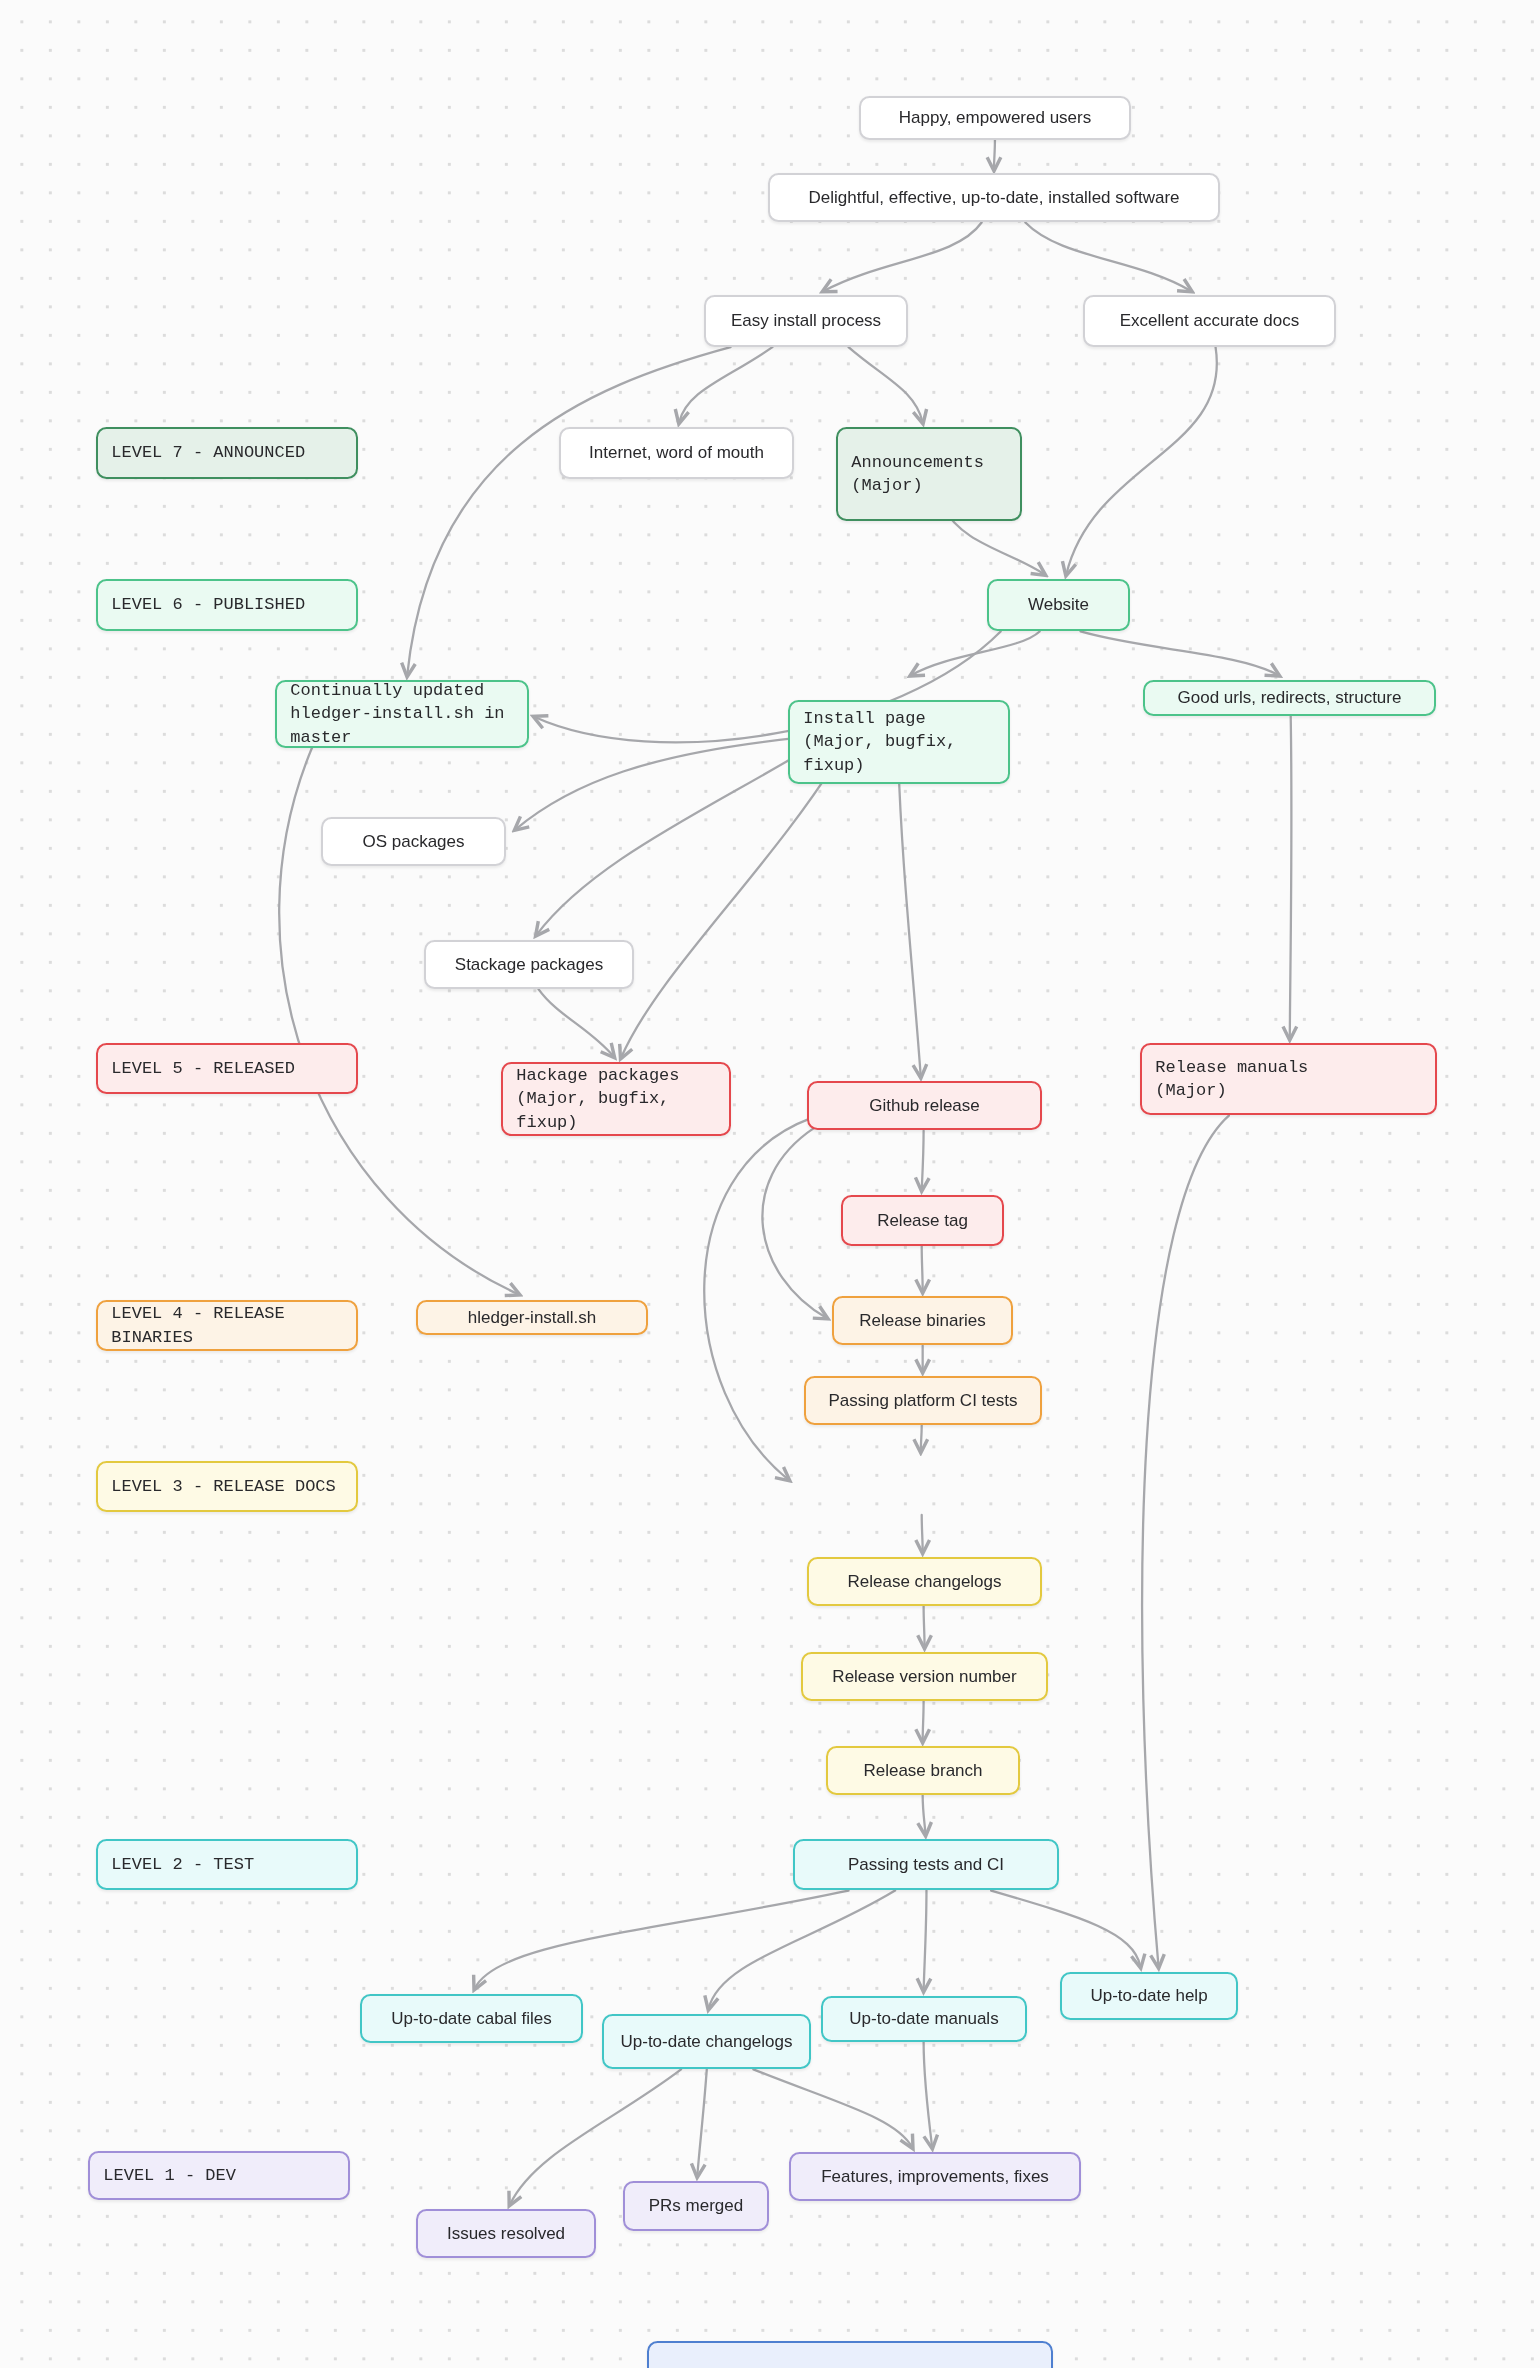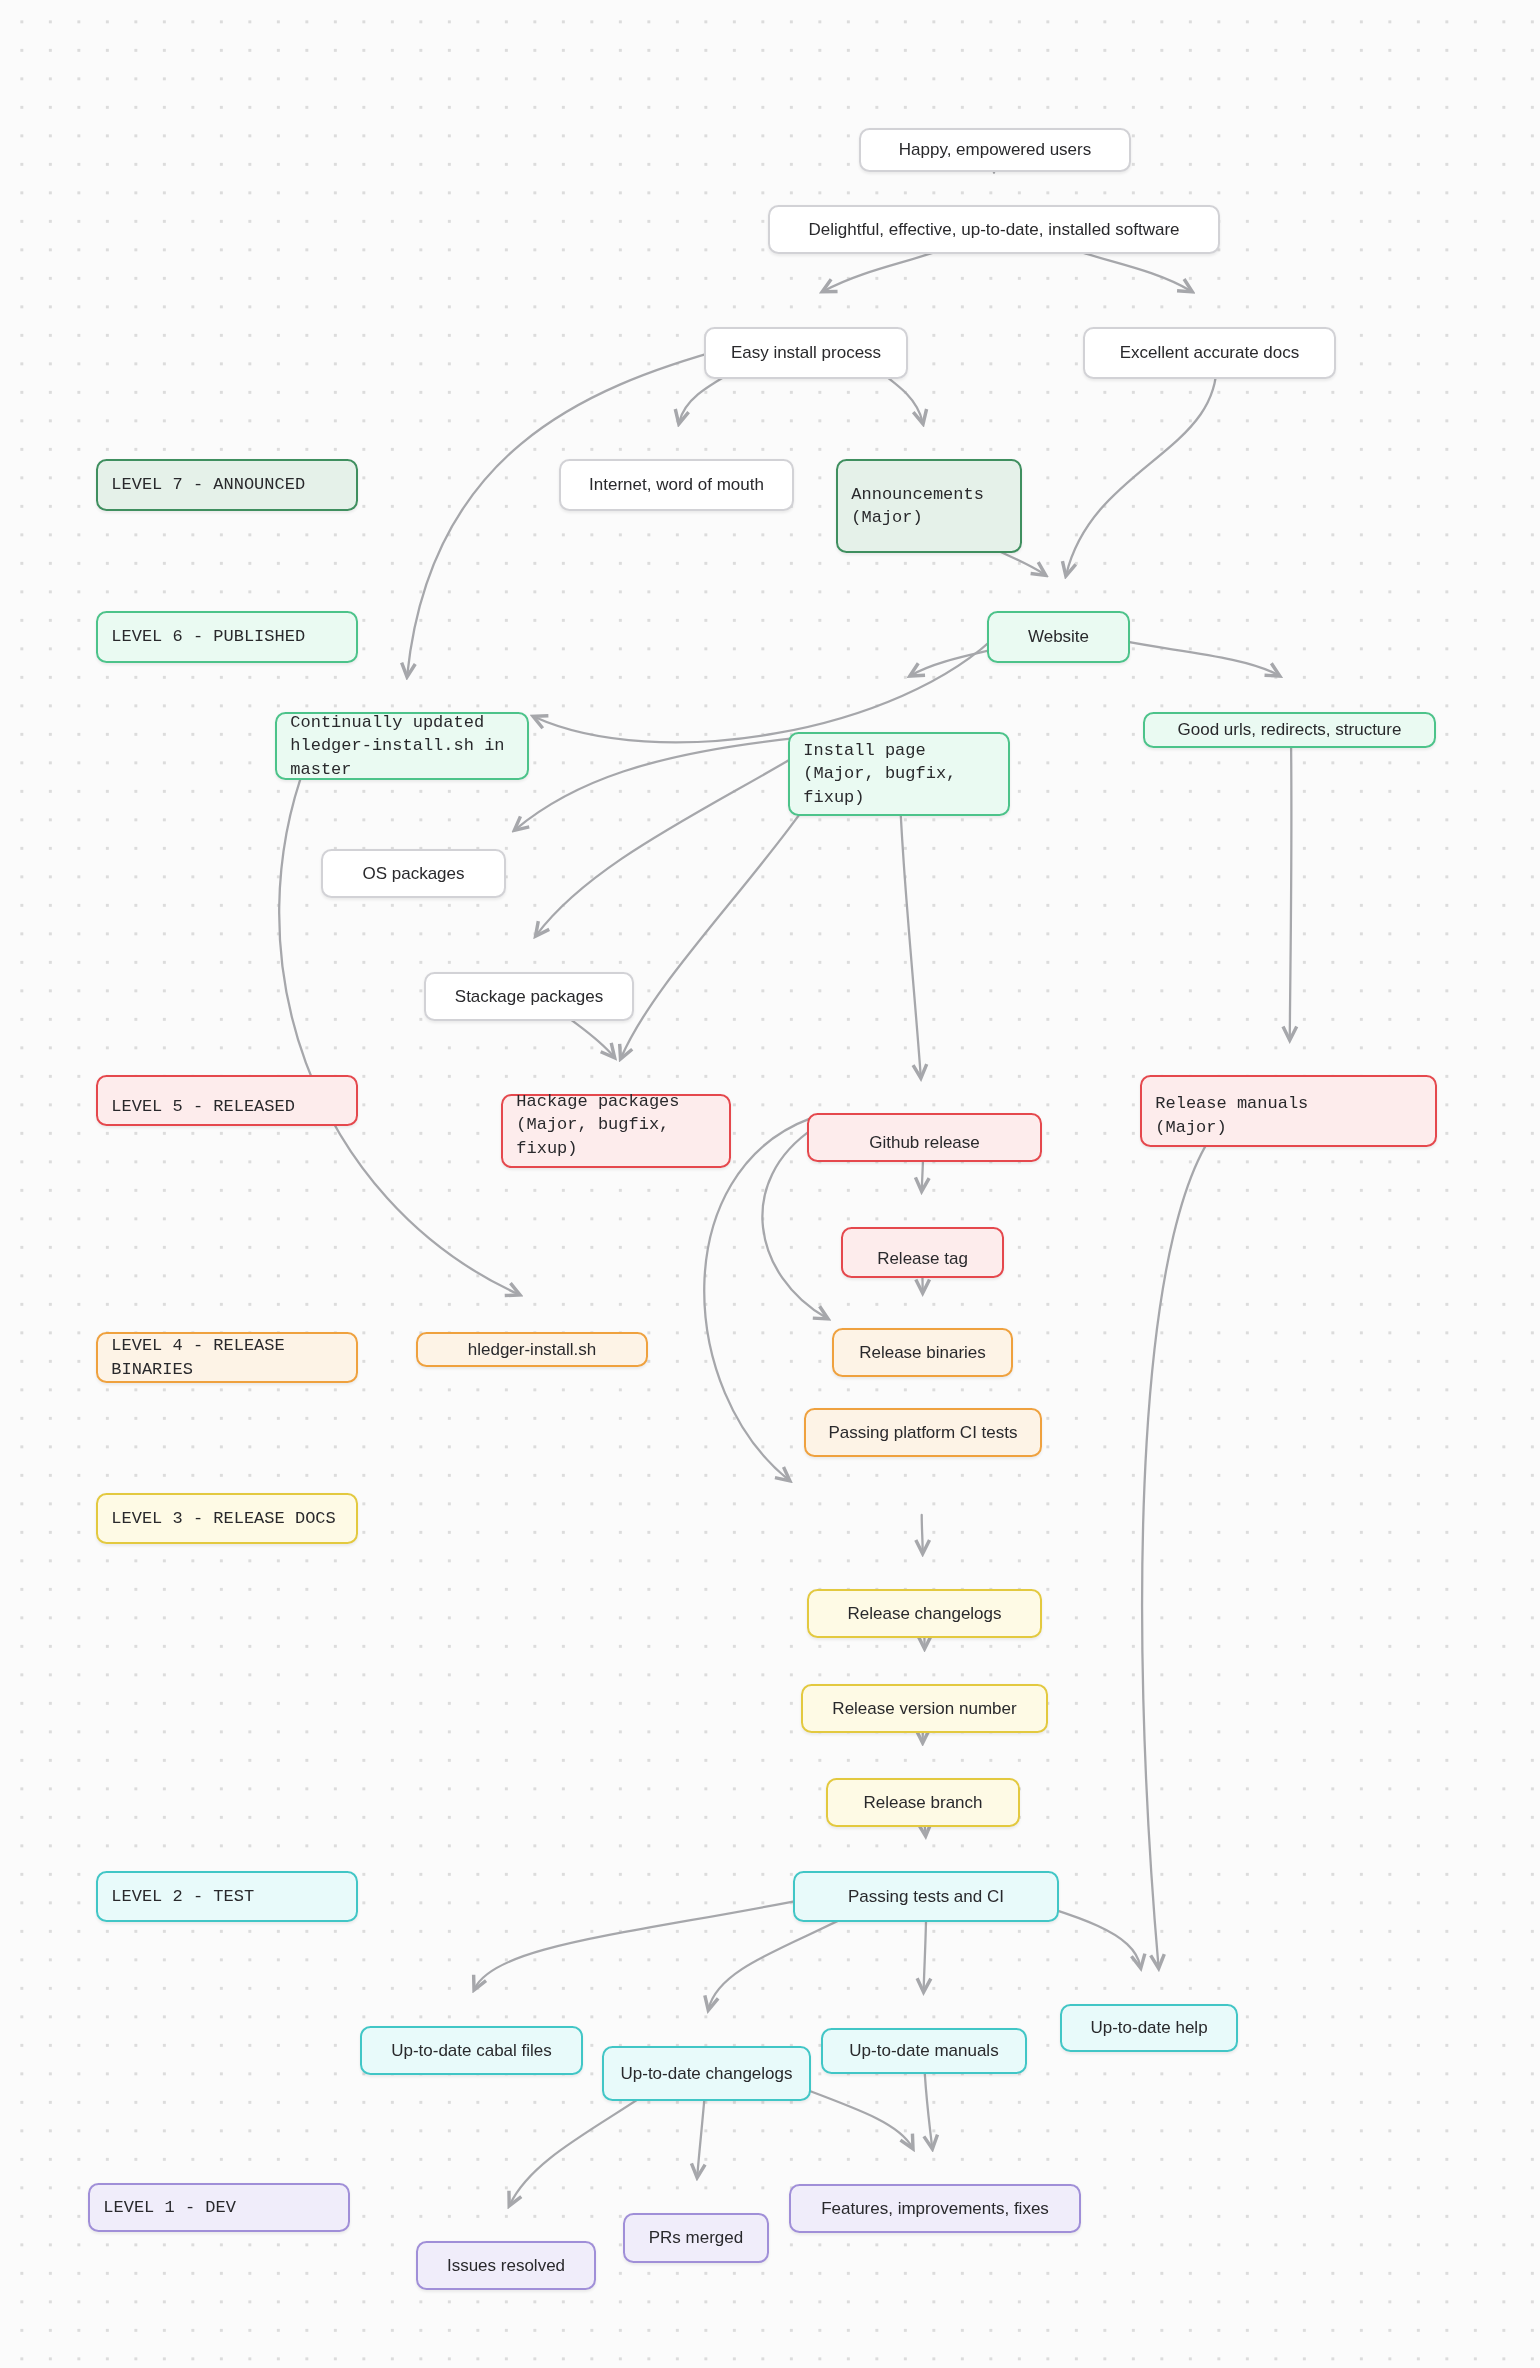--- a/index.html
+++ b/index.html
@@ -28,28 +28,27 @@
     border: 2.3px solid #d2d2d6;
     background: #ffffff;
     display: flex;
     align-items: center;
     justify-content: center;
     text-align: center;
     padding: 5.7px 13.3px;
     font-size: 17px;
     color: #29292c;
     box-shadow: 0 1.9px 2.9px rgba(0,0,0,0.07);
-    margin-top: 32px;
   }
   .node.left { justify-content: flex-start; text-align: left; font-family: Liberation Mono, monospace; }
   .node-label { white-space: pre-line; line-height: 1.38; }
   .c-white  { background: #ffffff; border-color: #d2d2d6; }
   .c-green  { background: #e5f1e9; border-color: #3f8f5f; }
   .c-mint   { background: #eafaf2; border-color: #4cc38a; }
-  .c-red    { background: #fdecec; border-color: #e5484d; align-items: flex-end; }
+  .c-red    { background: #fdecec; border-color: #e5484d; }
   .c-orange { background: #fdf3e6; border-color: #efa13e; }
   .c-yellow { background: #fefae5; border-color: #e3c93f; }
   .c-cyan   { background: #e8fafa; border-color: #41c6c6; }
   .c-purple { background: #f0edfa; border-color: #a08fd8; }
   .c-blue   { background: #e9effc; border-color: #4e7fd0; }
 </style>
 </head>
 <body>
 
 <div class="canvas">

